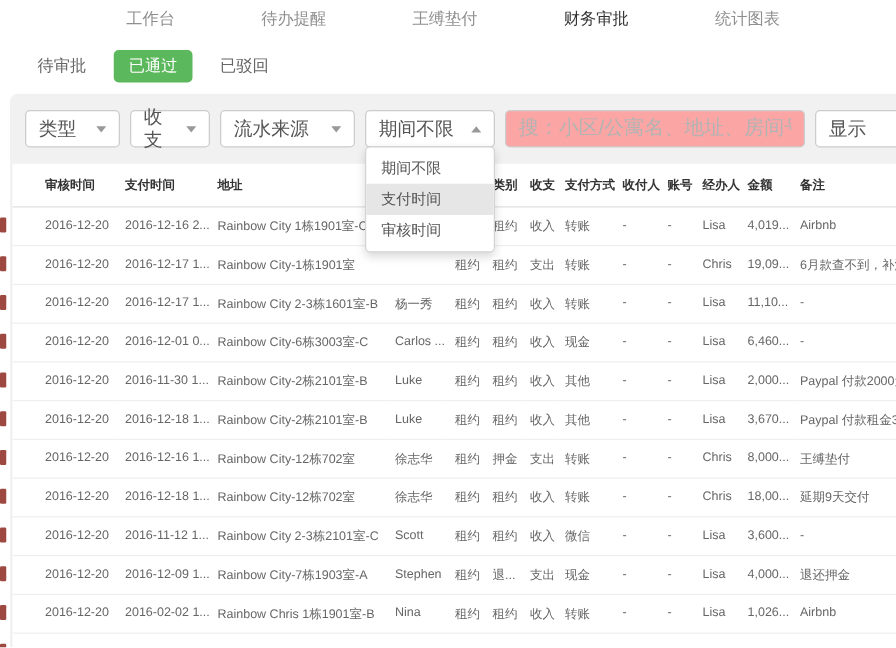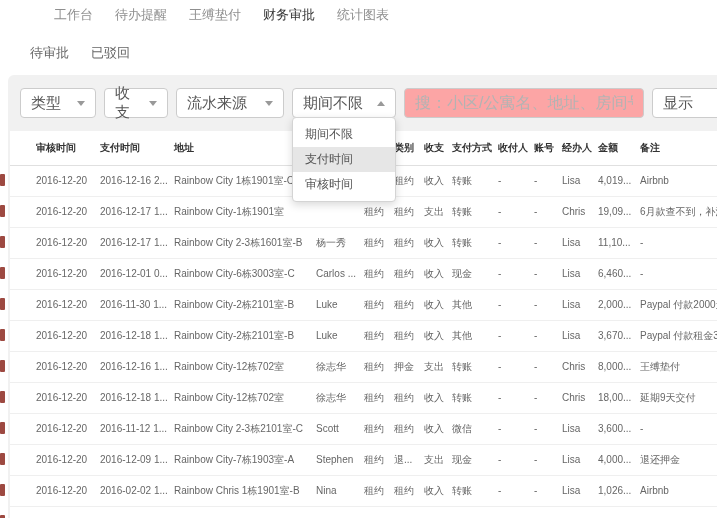--- a/index.html
+++ b/index.html
@@ -3,21 +3,21 @@
 <meta charset="utf-8">
 <style>
   * { margin:0; padding:0; box-sizing:border-box; }
   html,body { width:717px; height:518px; overflow:hidden; }
   body { font-family:"Liberation Sans","DejaVu Sans",sans-serif; background:#fff; cursor:default; }
   .screen { position:relative; width:717px; height:518px; overflow:hidden; background:#fff; }
 
   
   .topnav { position:absolute; top:0; left:0; right:0; height:30px; background:#fff;
             display:flex; align-items:center; gap:22px; padding-left:54px; font-size:13px; color:#8f8f8f; }
-  .nav-item { white-space:nowrap; cursor:pointer; }
+  .nav-item { white-space:nowrap; cursor:pointer;margin-left:47px; }
   .nav-item.active { color:#333; font-weight:normal; }
 
   
   .tabsrow { position:absolute; top:30px; left:0; right:0; height:45px; background:#fff;
              display:flex; align-items:center; gap:22px; padding-left:30px; font-size:13px; color:#666; }
   .tab { cursor:pointer; white-space:nowrap; }
   .tab.active { background:#5cb85c; color:#fff; padding:4px 12px; border-radius:4px; }
 
   
   .panel-bg { position:absolute; top:75px; left:8px; right:0; bottom:0; background:#f1f1f1; border-top-left-radius:6px; }
@@ -78,20 +78,21 @@
   <nav class="topnav">
       <span class="nav-item">工作台</span>
       <span class="nav-item">待办提醒</span>
       <span class="nav-item">王缚垫付</span>
       <span class="nav-item active">财务审批</span>
       <span class="nav-item">统计图表</span>
     </nav>
 
   <div class="tabsrow">
       <span class="tab">待审批</span>
+      <span class="tab active">已通过</span>
       <span class="tab">已驳回</span>
     </div>
 
   <div class="panel-bg"></div>
 
   <div class="filters">
     <div class="select w76">
       <span>类型</span>
       <span class="car down"></span>
     </div>

